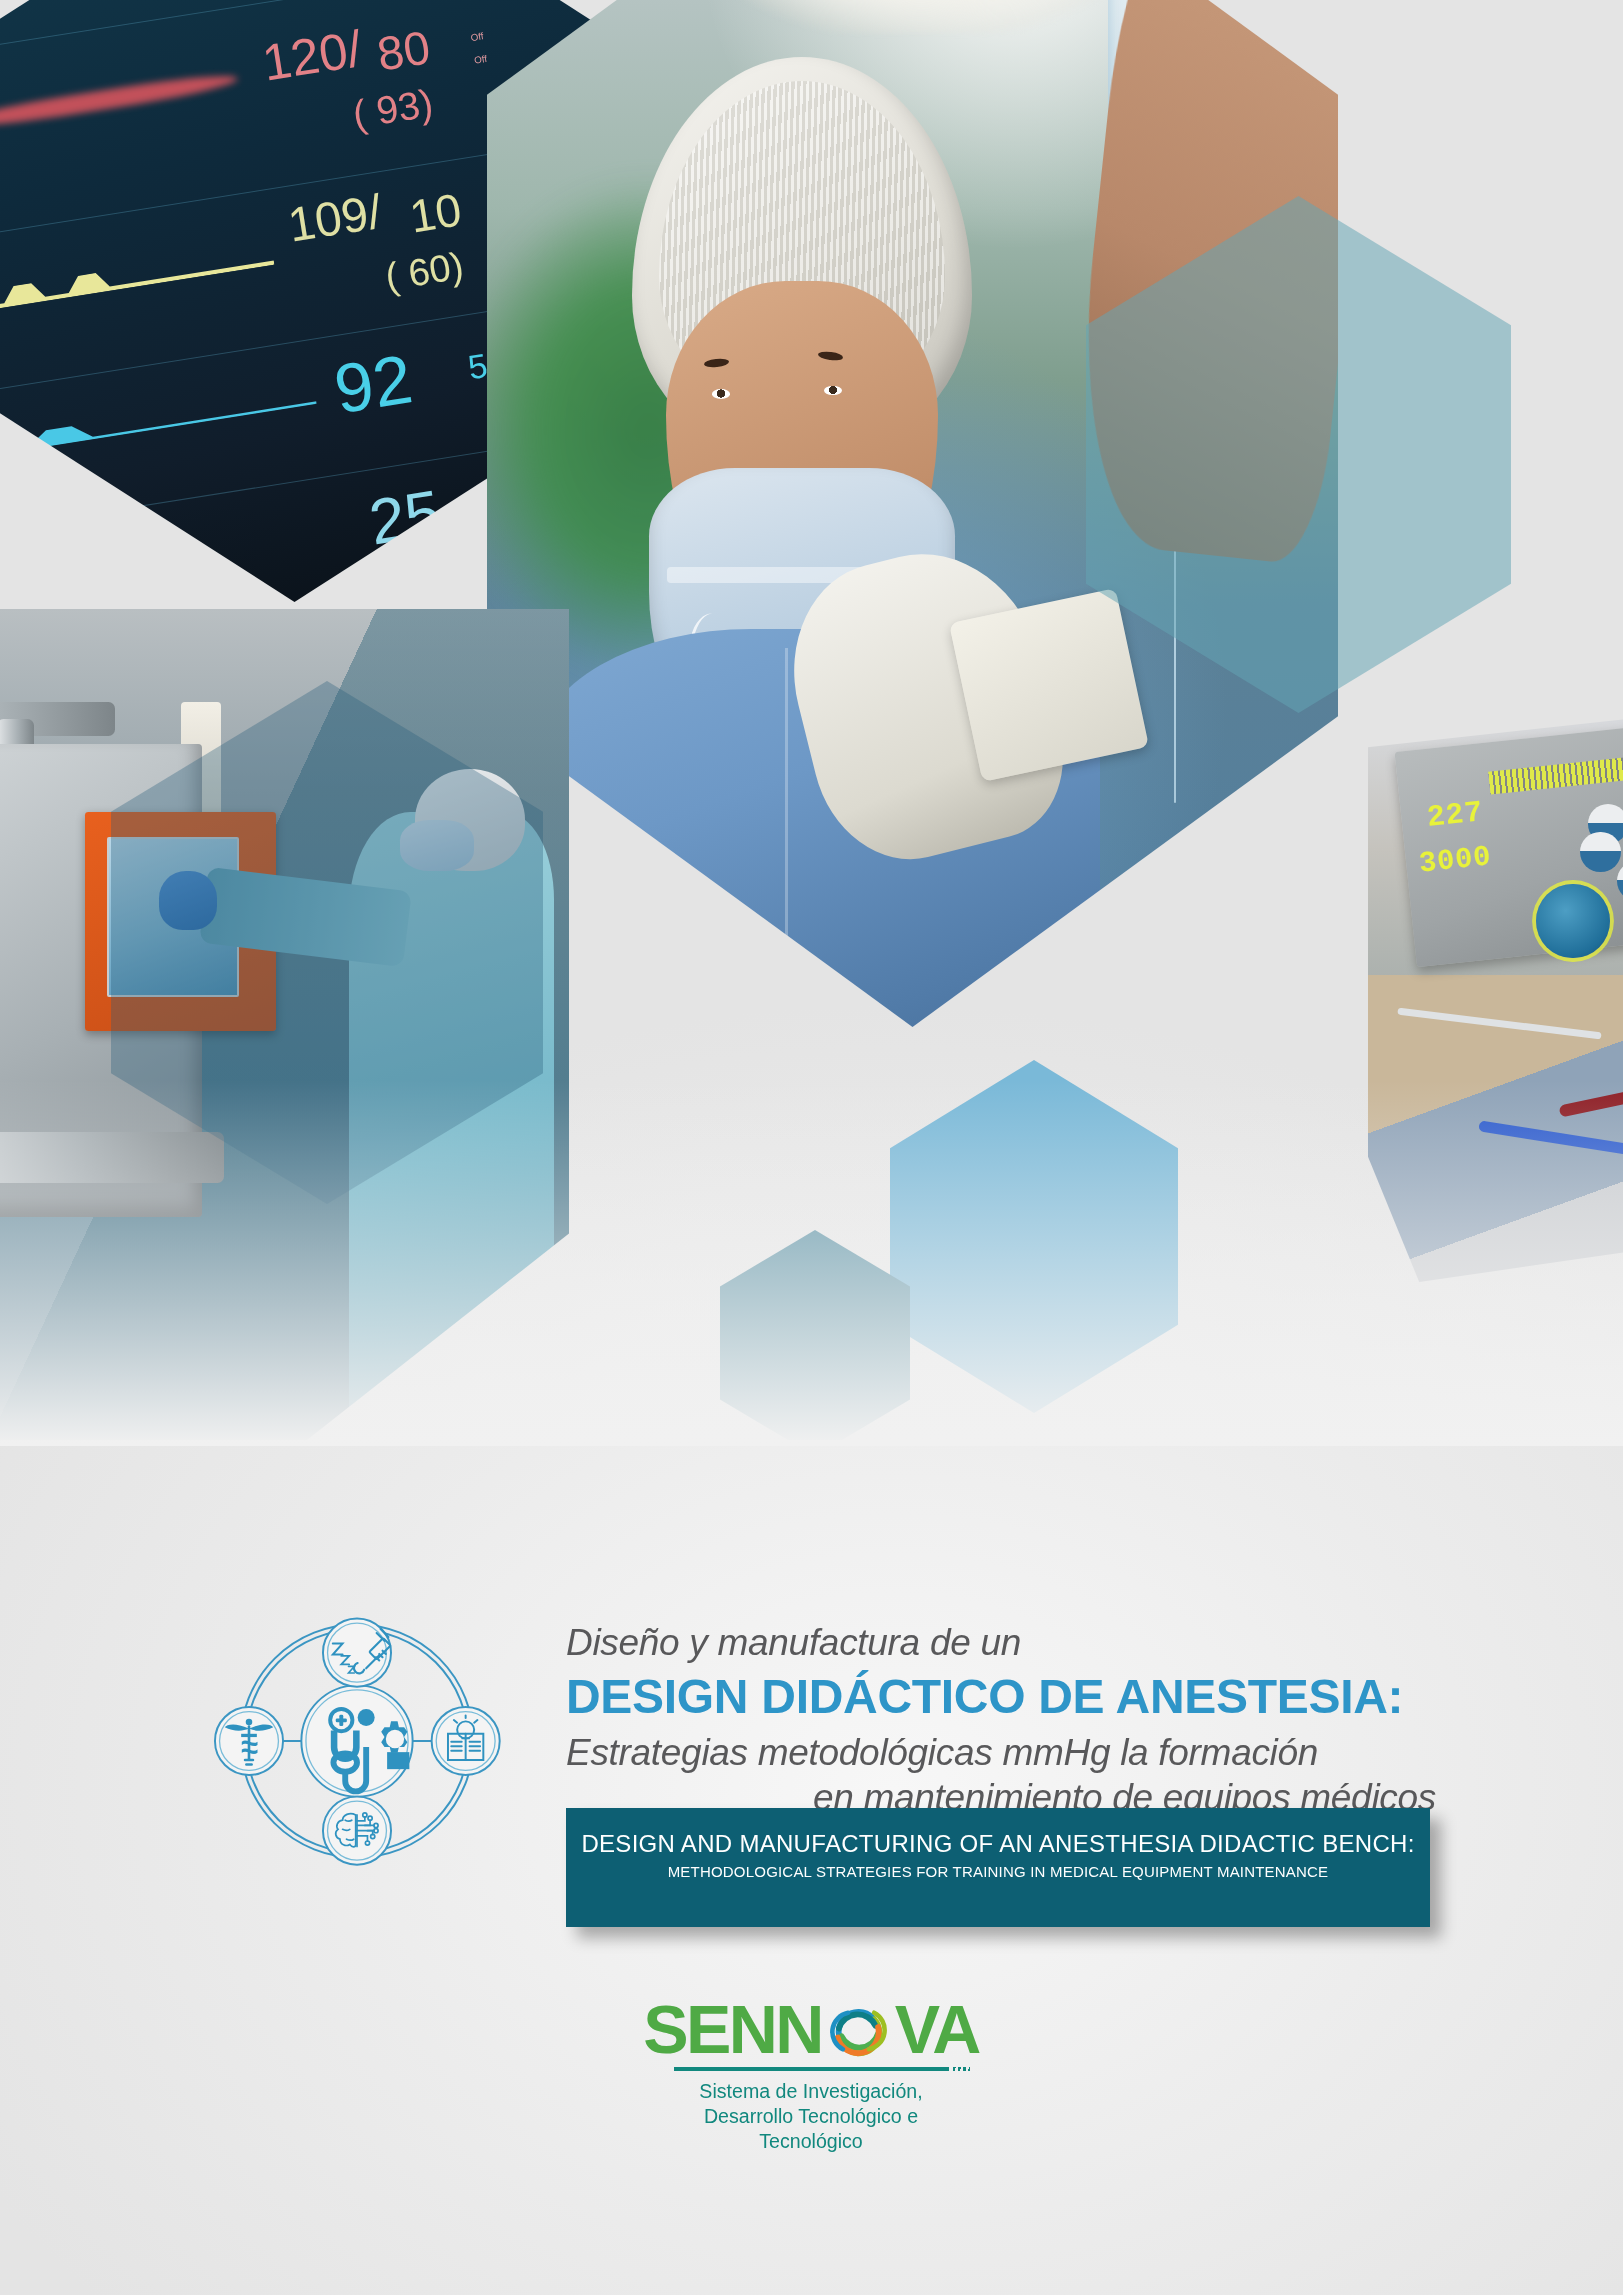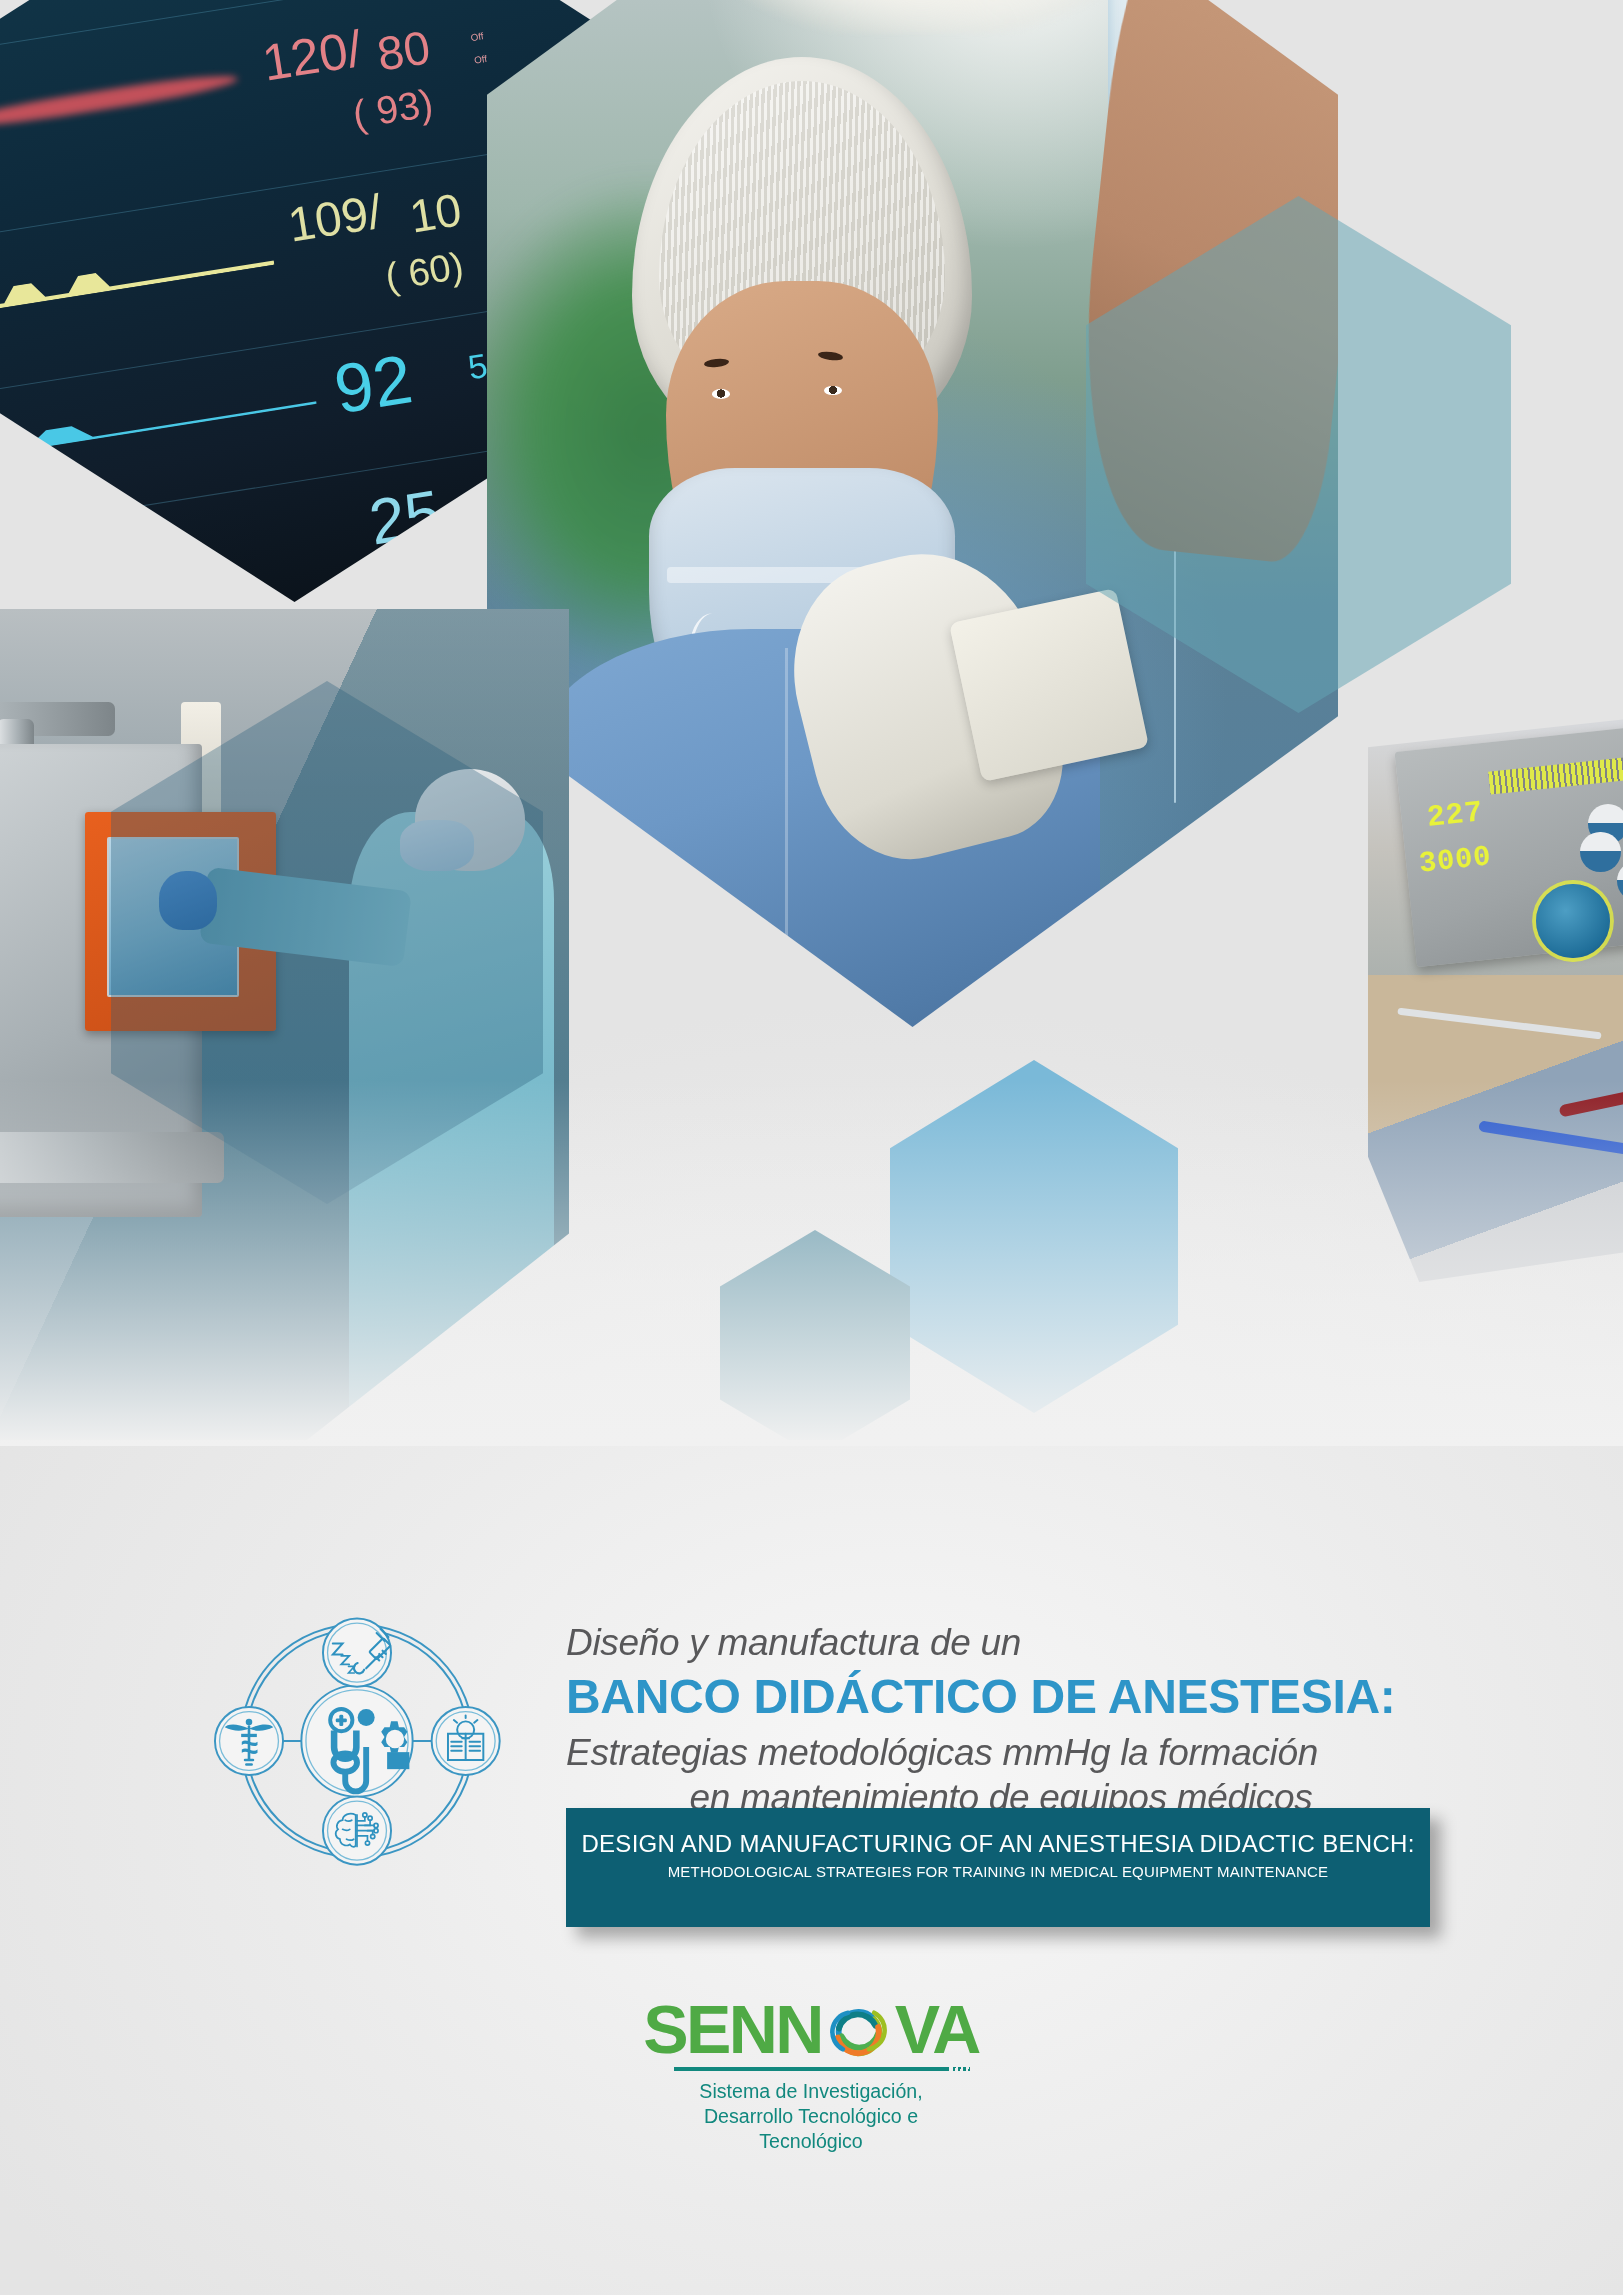--- a/index.html
+++ b/index.html
@@ -196,21 +196,21 @@
     font-stretch:condensed; line-height:1.18; white-space:nowrap;margin-top:32px;
   }
   .t-main{
     font-size:48px; font-weight:bold; color:#2e95c8; letter-spacing:-0.3px;
     line-height:1.12; white-space:nowrap; margin-top:5.2px;
   }
   .t-sub{
     font-size:37px; font-style:italic; color:#58585a; letter-spacing:-0.3px;
     line-height:1.22; margin-top:6.5px;
   }
-  .t-sub .l2{ display:block; text-align:center; }
+  .t-sub .l2{ display:block; text-align:right; }
 
   
   #english-box{
     position:absolute; left:566px; top:1808px; width:864px; height:119px;
     background:#0d5f73;
     box-shadow:10.5px 10.5px 14.4px rgba(0,0,0,.30);
     display:flex; flex-direction:column; align-items:center; justify-content:flex-start;
     padding-top:22px;
   }
   #eng-line1{ color:#ffffff; font-size:24px; letter-spacing:0.3px; white-space:nowrap; }
@@ -441,21 +441,21 @@
         <path d="M232 364 h14"></path>
           <circle cx="249" cy="364" r="3.2"></circle>
         <path d="M236 372 h10"></path>
           <circle cx="249" cy="372" r="3.2"></circle>
       </g>
     </svg>
   </div>
 
   <div id="title-text">
     <div class="t-kicker">Diseño y manufactura de un</div>
-    <div class="t-main">BANCO DIDÁCTICO DE ANESTESIA:</div>
+    <div class="t-main">DESIGN DIDÁCTICO DE ANESTESIA:</div>
     <div class="t-sub">
       <span>Estrategias metodológicas mmHg la formación</span>
       <span class="l2">en mantenimiento de equipos médicos</span>
     </div>
   </div>
 
   <div id="english-box">
     <div id="eng-line1">DESIGN AND MANUFACTURING OF AN ANESTHESIA DIDACTIC BENCH:</div>
     <div id="eng-line2">METHODOLOGICAL STRATEGIES FOR TRAINING IN MEDICAL EQUIPMENT MAINTENANCE</div>
   </div>

